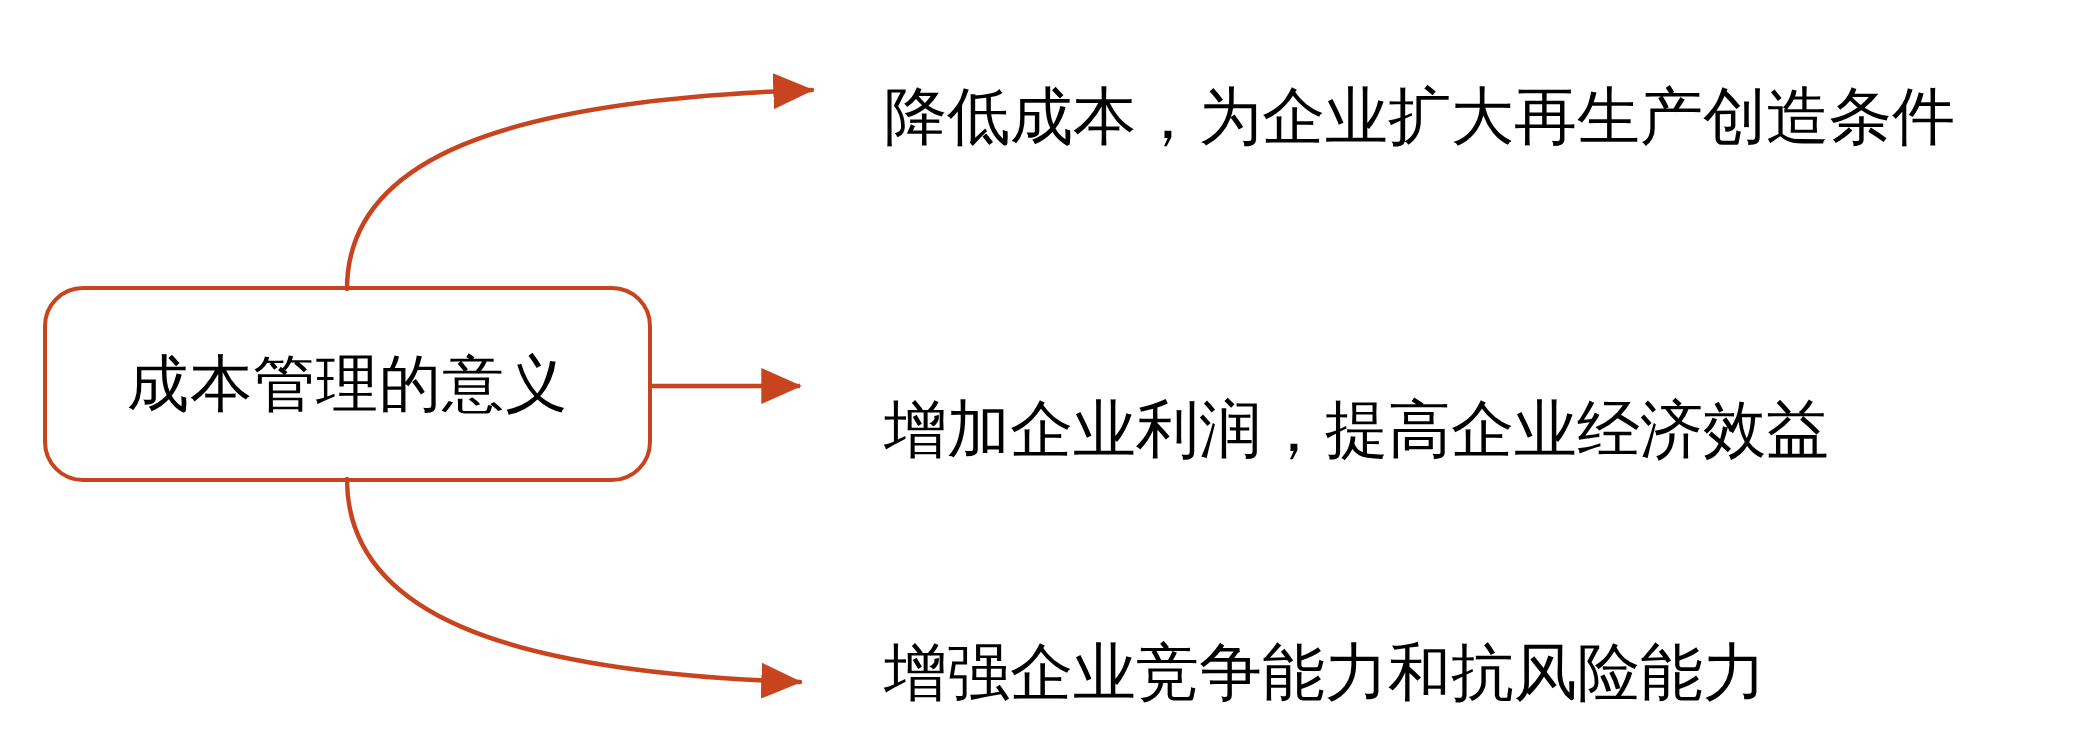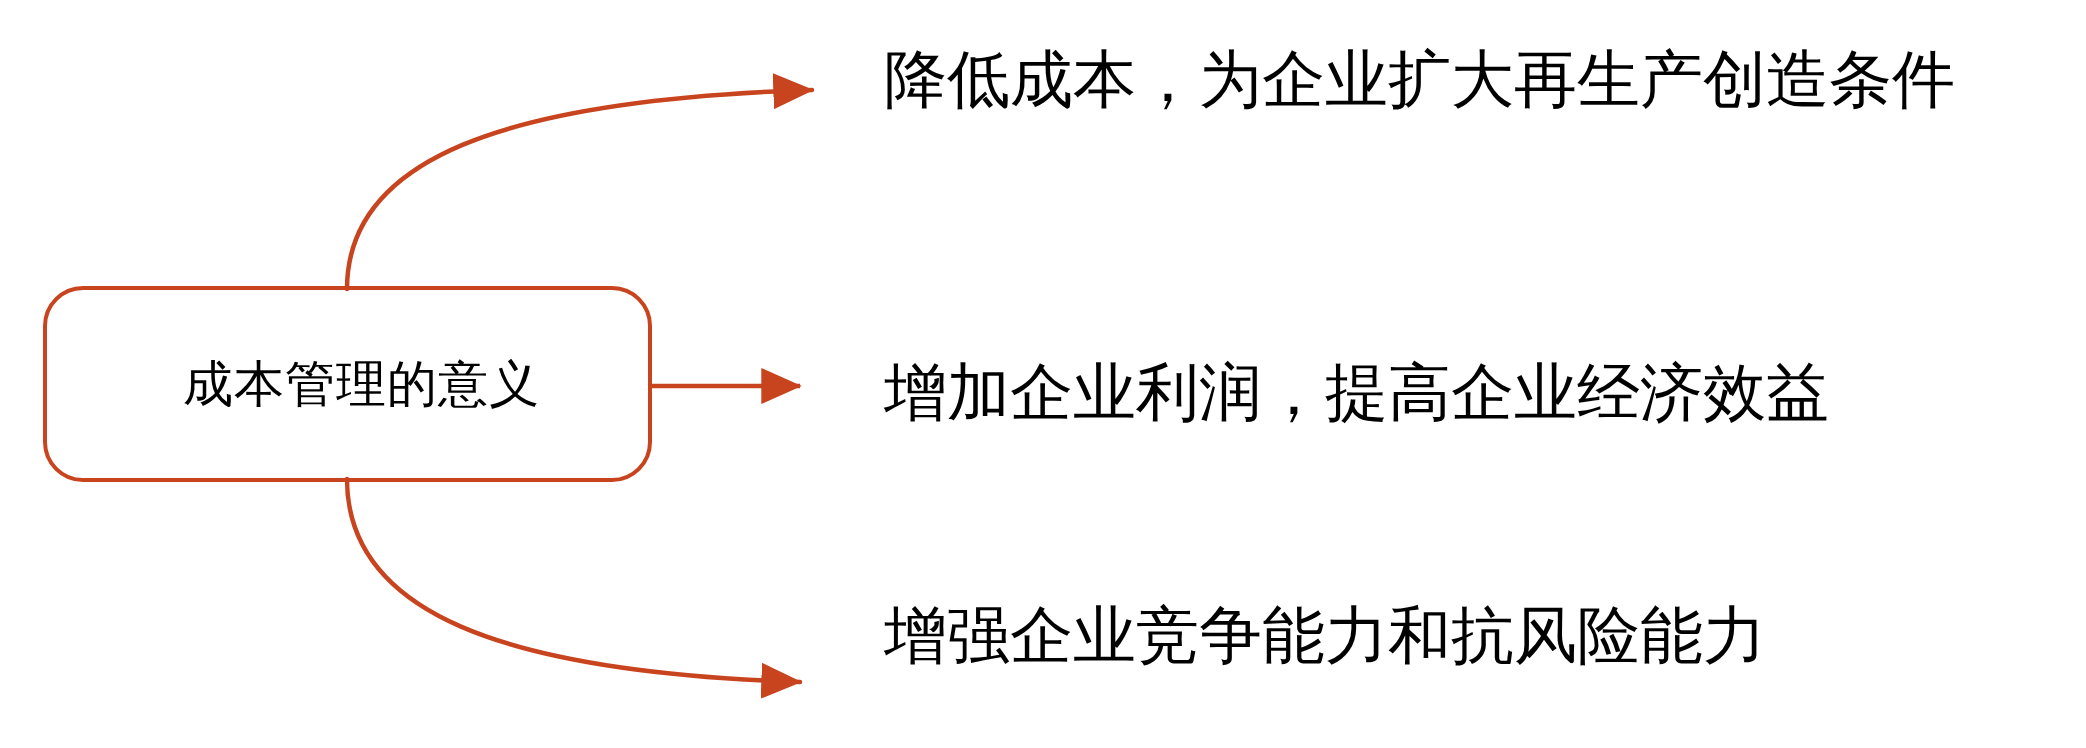--- a/index.html
+++ b/index.html
@@ -25,34 +25,35 @@
     height: 748px;
   }
   .node-label {
     position: absolute;
     font-family: "DejaVu Serif", "Liberation Serif", serif;
     color: #000000;
     white-space: nowrap;
     line-height: 1;
   }
   #central-node-label {
-    left: 59px;
+    left: 45px;
     top: 288px;
     width: 605px;
     height: 192px;
     display: flex;
     align-items: center;
     justify-content: center;
-    font-size: 50px;
+    font-size: 62px;
     letter-spacing: 1px;
   }
   .branch-label {
     font-size: 63px;
     left: 884px;
     letter-spacing: 0px;
+    margin-top: 37px;
   }
   #branch-label-0 { top: 48px; }
   #branch-label-1 { top: 361px; }
   #branch-label-2 { top: 604px; }
 </style>
 </head>
 <body>
 
 <div id="canvas">
 

